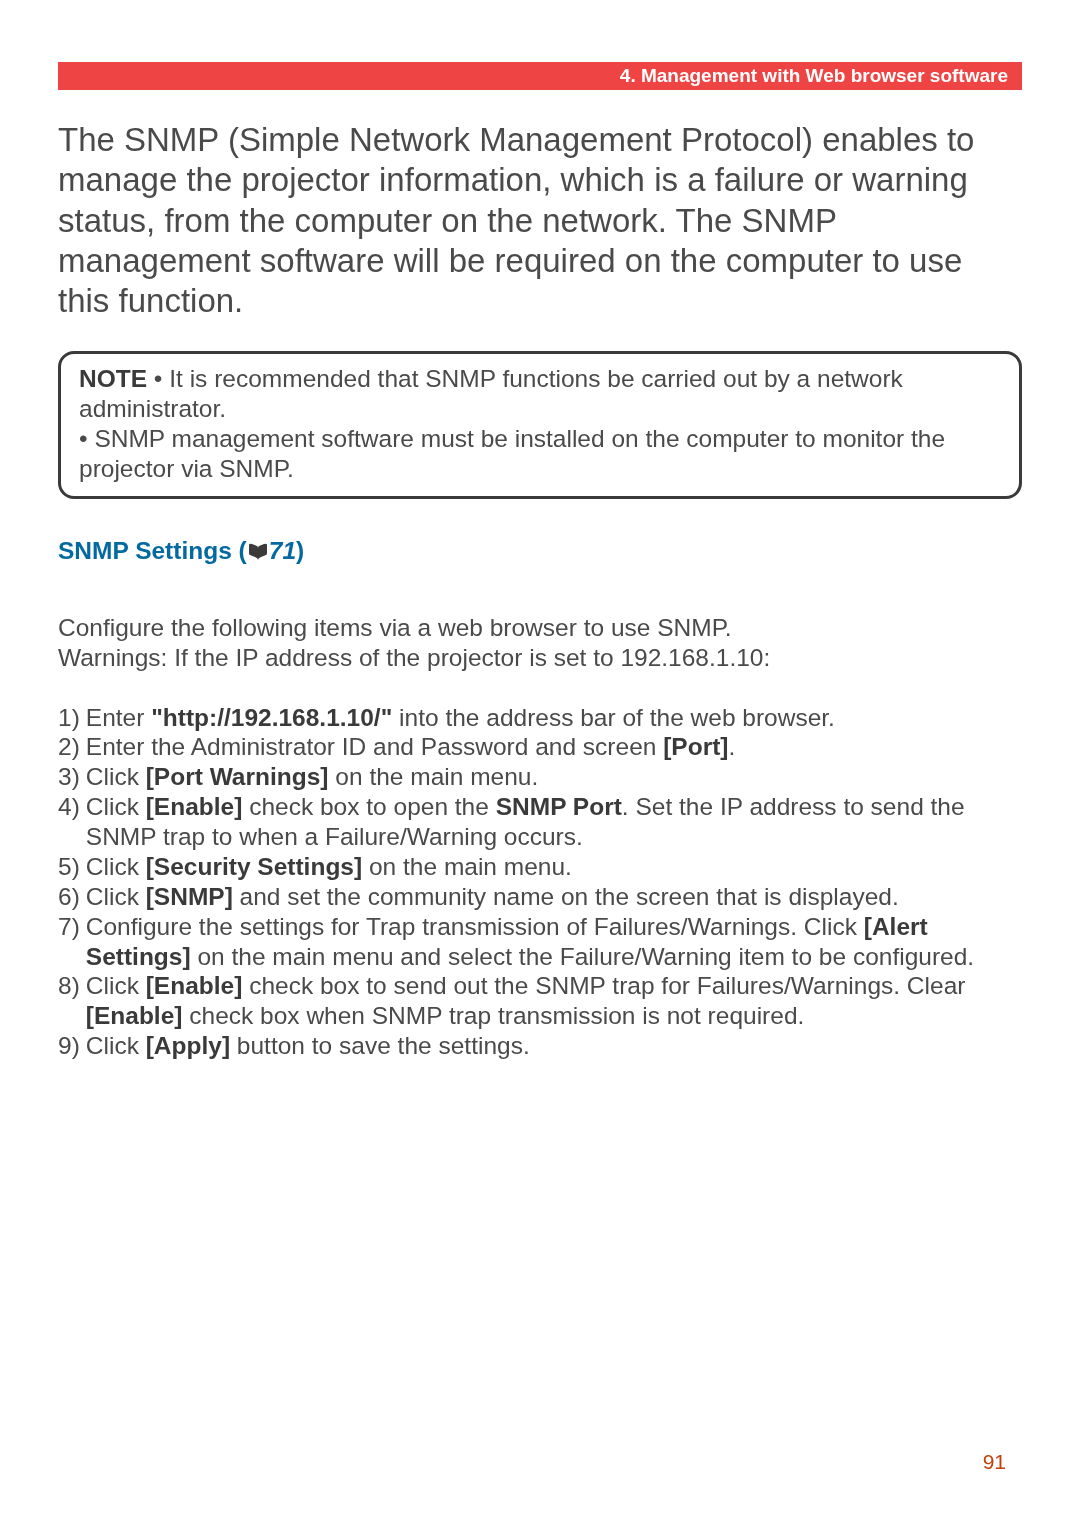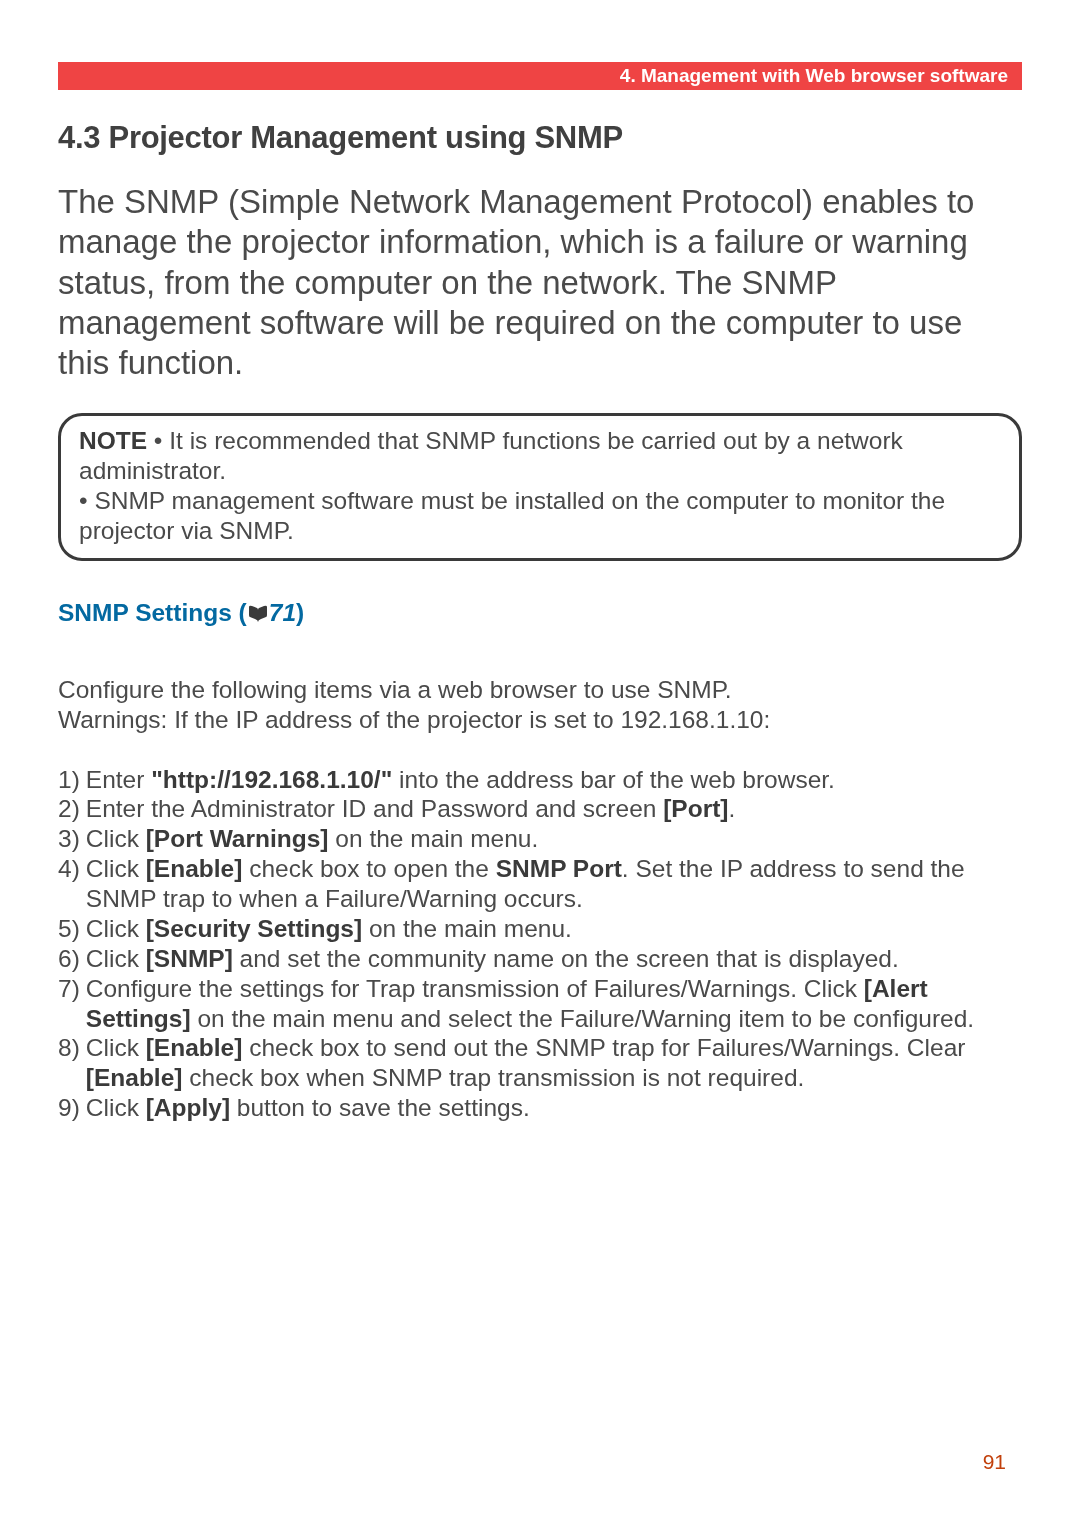--- a/index.html
+++ b/index.html
@@ -42,21 +42,21 @@
     letter-spacing: -0.3px;
   }
   .intro-para {
     font-size: 33px;
     line-height: 1.22;
     color: #4a4a4a;
     margin-bottom: 30px;
   }
   .note-box {
     border: 3px solid #3a3a3a;
-    border-radius: 24px;
+    border-radius: 16px;
     padding: 10px 34px 12px 18px;
     margin-bottom: 38px;
     font-size: 24.5px;
     line-height: 1.22;
     color: #4a4a4a;
   }
   .note-label {
     font-weight: 900;
     color: #3a3a3a;
   }
@@ -108,21 +108,20 @@
 </style>
 </head>
 <body>
 
 <div class="header-bar">
   <span>4. Management with Web browser software</span>
 </div>
 
 <div class="content">
 
-  <h1 class="section-title">4.3 Projector Management using SNMP</h1>
 
   <p class="intro-para">The SNMP (Simple Network Management Protocol) enables to manage the projector information, which is a failure or warning status, from the computer on the network. The SNMP management software will be required on the computer to use this function.</p>
 
   <div class="note-box">
     <span class="note-label">NOTE</span><span> • It is recommended that SNMP functions be carried out by a network administrator.</span><br>
     <span>• SNMP management software must be installed on the computer to monitor the projector via SNMP.</span>
   </div>
 
   <div class="subsection">
     <span>SNMP Settings (</span><span class="book-icon"><svg viewBox="0 0 22 18" width="22" height="18">

